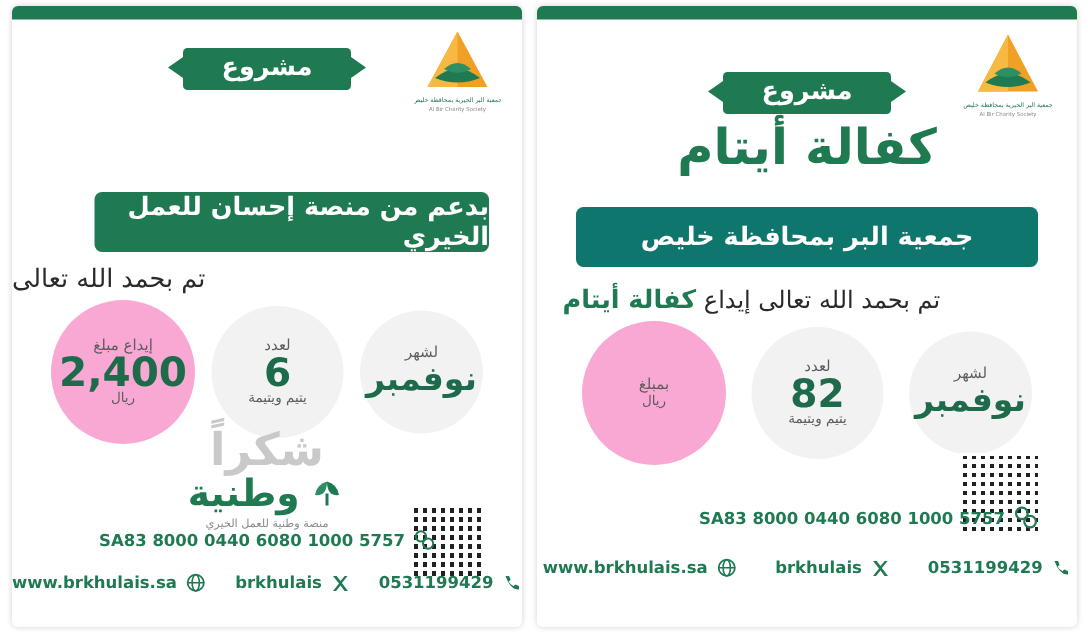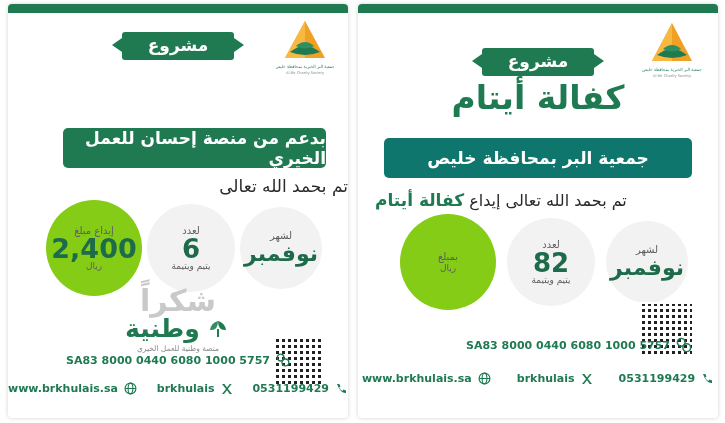--- a/index.html
+++ b/index.html
@@ -59,21 +59,21 @@
     direction:rtl;
   }
   .greenband{
     position:absolute;left:22px;right:22px;top:124px;height:40px;
     background:#1f7a52;border-radius:5px;
     color:#fff;display:flex;align-items:center;justify-content:center;
     font-size:17px;font-weight:bold;direction:rtl;margin-left:33px;
   }
   .sub-l{
     position:absolute;left:0;right:0;top:172px;
-    text-align:right;font-size:17px;color:#2a2a2a;direction:rtl;
+    text-align:left;font-size:17px;color:#2a2a2a;direction:rtl;
   }
 
   
   .circles-l{
     position:absolute;top:196px;left:26px;right:26px;height:96px;
     display:flex;justify-content:space-between;align-items:center;
     direction:rtl;
   }
   .circ{
     border-radius:50%;
@@ -81,21 +81,21 @@
     display:flex;flex-direction:column;align-items:center;justify-content:center;
     text-align:center;
     color:#1f7a52;
   }
   .circ .lbl{font-size:10px;color:#5d5d5d;line-height:12px;}
   .circ .big{font-size:22px;font-weight:bold;color:#1d6b4a;line-height:24px;}
   .circ .big.num{font-size:26px;}
   .circ .unit{font-size:9px;color:#5d5d5d;line-height:11px;}
   .c-small{width:82px;height:82px;}
   .c-mid{width:88px;height:88px;}
-  .c-big{width:96px;height:96px;background:#84cc16;margin-left:12px;}
+  .c-big{width:96px;height:96px;background:#f9a8d4;}
   .c-big .big{font-size:27px;}
 
   .thanks-l{
     position:absolute;top:282px;left:0;right:0;text-align:center;
   }
   .thanks-word{
     font-size:30px;font-weight:bold;color:#c9c9c9;direction:rtl;
     line-height:30px;
   }
   .ihsan-l{

